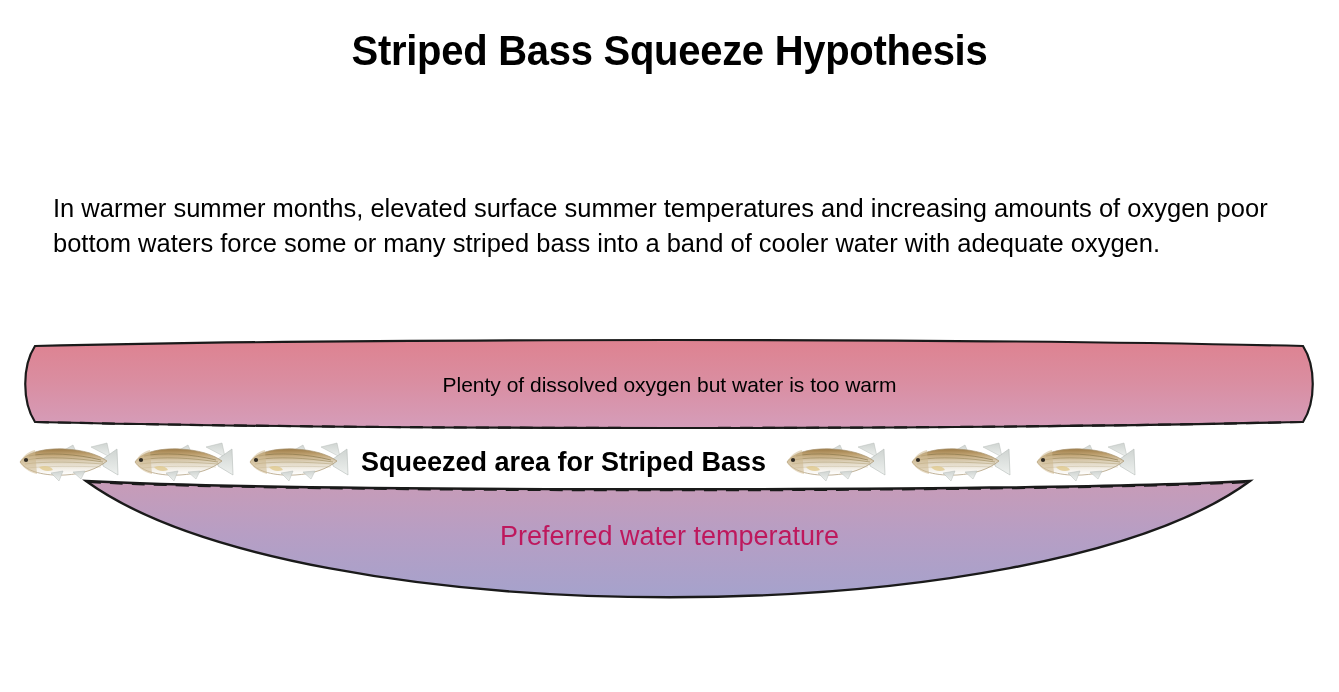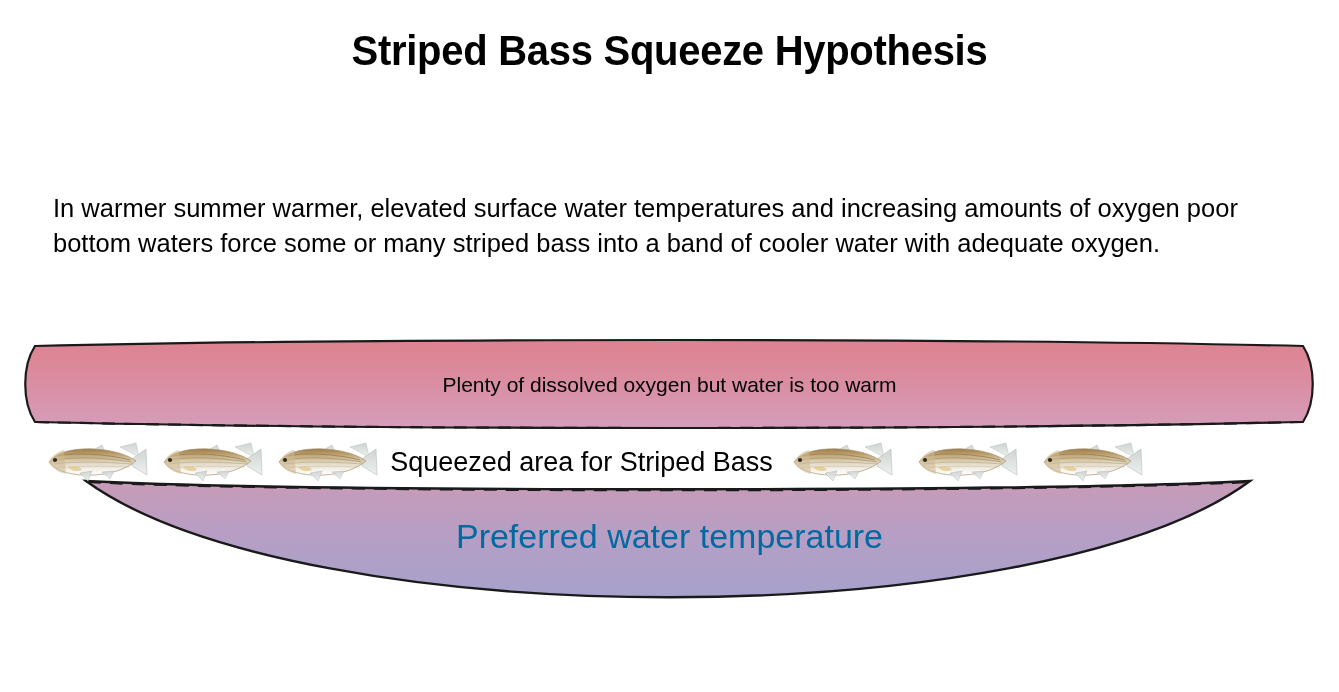--- a/index.html
+++ b/index.html
@@ -70,27 +70,28 @@
     width: 1339px;
     text-align: center;
     font-size: 21px;
     line-height: 34px;
     color: #000000;
     pointer-events: none;
   }
   .squeeze-row {
     position: absolute;
     top: 100px;
-    left: 18px;
+    left: 0;
     width: 1151px;
     height: 52px;
     display: flex;
     align-items: center;
     justify-content: center;
     gap: 0px;
+    font-weight: bold;
   }
   .squeeze-label {
     font-size: 27px;
     line-height: 34px;
     color: #000000;
     white-space: nowrap;
     padding: 0 10px;
   }
   .fish-group {
     display: flex;
@@ -102,32 +103,32 @@
     width: 104px;
     height: 42px;
     display: block;
   }
   .band-label-cold {
     position: absolute;
     top: 180px;
     left: 0;
     width: 1339px;
     text-align: center;
-    font-size: 34px;
+    font-size: 27px;
     line-height: 41px;
-    color: #0369a1;
+    color: #be185d;
     pointer-events: none;
   }
 </style>
 </head>
 <body>
 
 <div class="slide-title">Striped Bass Squeeze Hypothesis</div>
 
-<div class="body-text">In warmer summer warmer, elevated surface water temperatures and increasing amounts of oxygen poor bottom waters force some or many striped bass into a band of cooler water with adequate oxygen.</div>
+<div class="body-text">In warmer summer months, elevated surface summer temperatures and increasing amounts of oxygen poor bottom waters force some or many striped bass into a band of cooler water with adequate oxygen.</div>
 
 <div class="diagram">
 
   <svg class="diagram-svg" viewBox="0 0 1339 330" preserveAspectRatio="none">
     <defs>
       <linearGradient id="warmGrad" x1="0" y1="0" x2="0" y2="1">
         <stop offset="0%" stop-color="#de8290"></stop>
         <stop offset="45%" stop-color="#da8da0"></stop>
         <stop offset="100%" stop-color="#d59dba"></stop>
       </linearGradient>

